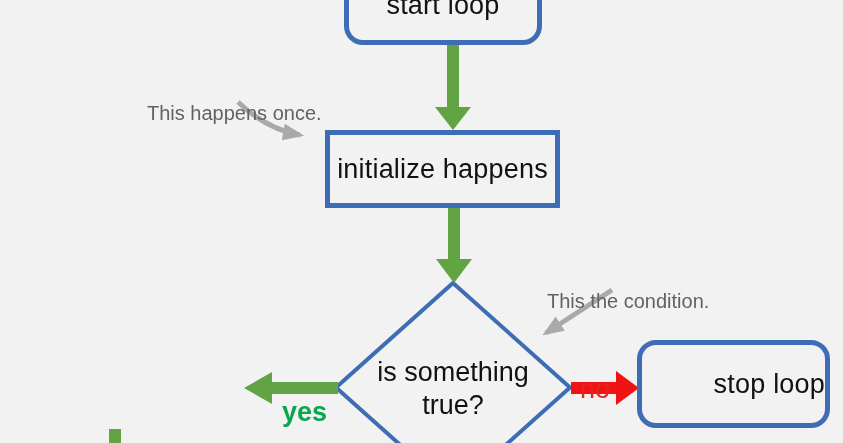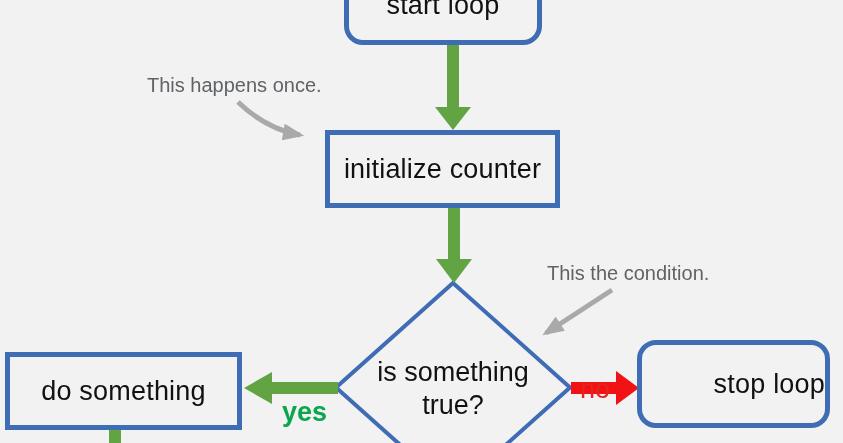--- a/index.html
+++ b/index.html
@@ -50,20 +50,21 @@
     font-size: 27px;
     line-height: 33px;
   }
 
   
   .annotation {
     position: absolute;
     color: var(--ann-text, #606366);
     font-size: 20px;
     white-space: nowrap;
+    margin-top: 28px;
   }
   .note-once  { left: 147px; top: 74px; }
   .note-check { left: 547px; top: 262px; }
 
   
   .edge-label {
     position: absolute;
     font-size: 27px;
     white-space: nowrap;
   }
@@ -109,28 +110,25 @@
 
     <path class="ann-arrow" d="M 238,102 Q 266,129 300,135" marker-end="url(#grayhead)"></path>
     <path class="ann-arrow" d="M 612,290 Q 586,307 546,333" marker-end="url(#grayhead)"></path>
   </svg>
 
   <div class="node rounded node-start">
     <span>start loop</span>
   </div>
 
   <div class="node node-init">
-    <span>initialize counter</span>
+    <span>initialize happens</span>
   </div>
 
   <div class="cond-label">is something true?</div>
 
-  <div class="node node-do">
-    <span>do something</span>
-  </div>
 
   <div class="node rounded node-stop">
     <span>stop loop</span>
   </div>
 
   <div class="annotation note-once">This happens once.</div>
   <div class="annotation note-check">This the condition.</div>
 
   <div class="edge-label label-yes">yes</div>
   <div class="edge-label label-no">no</div>

